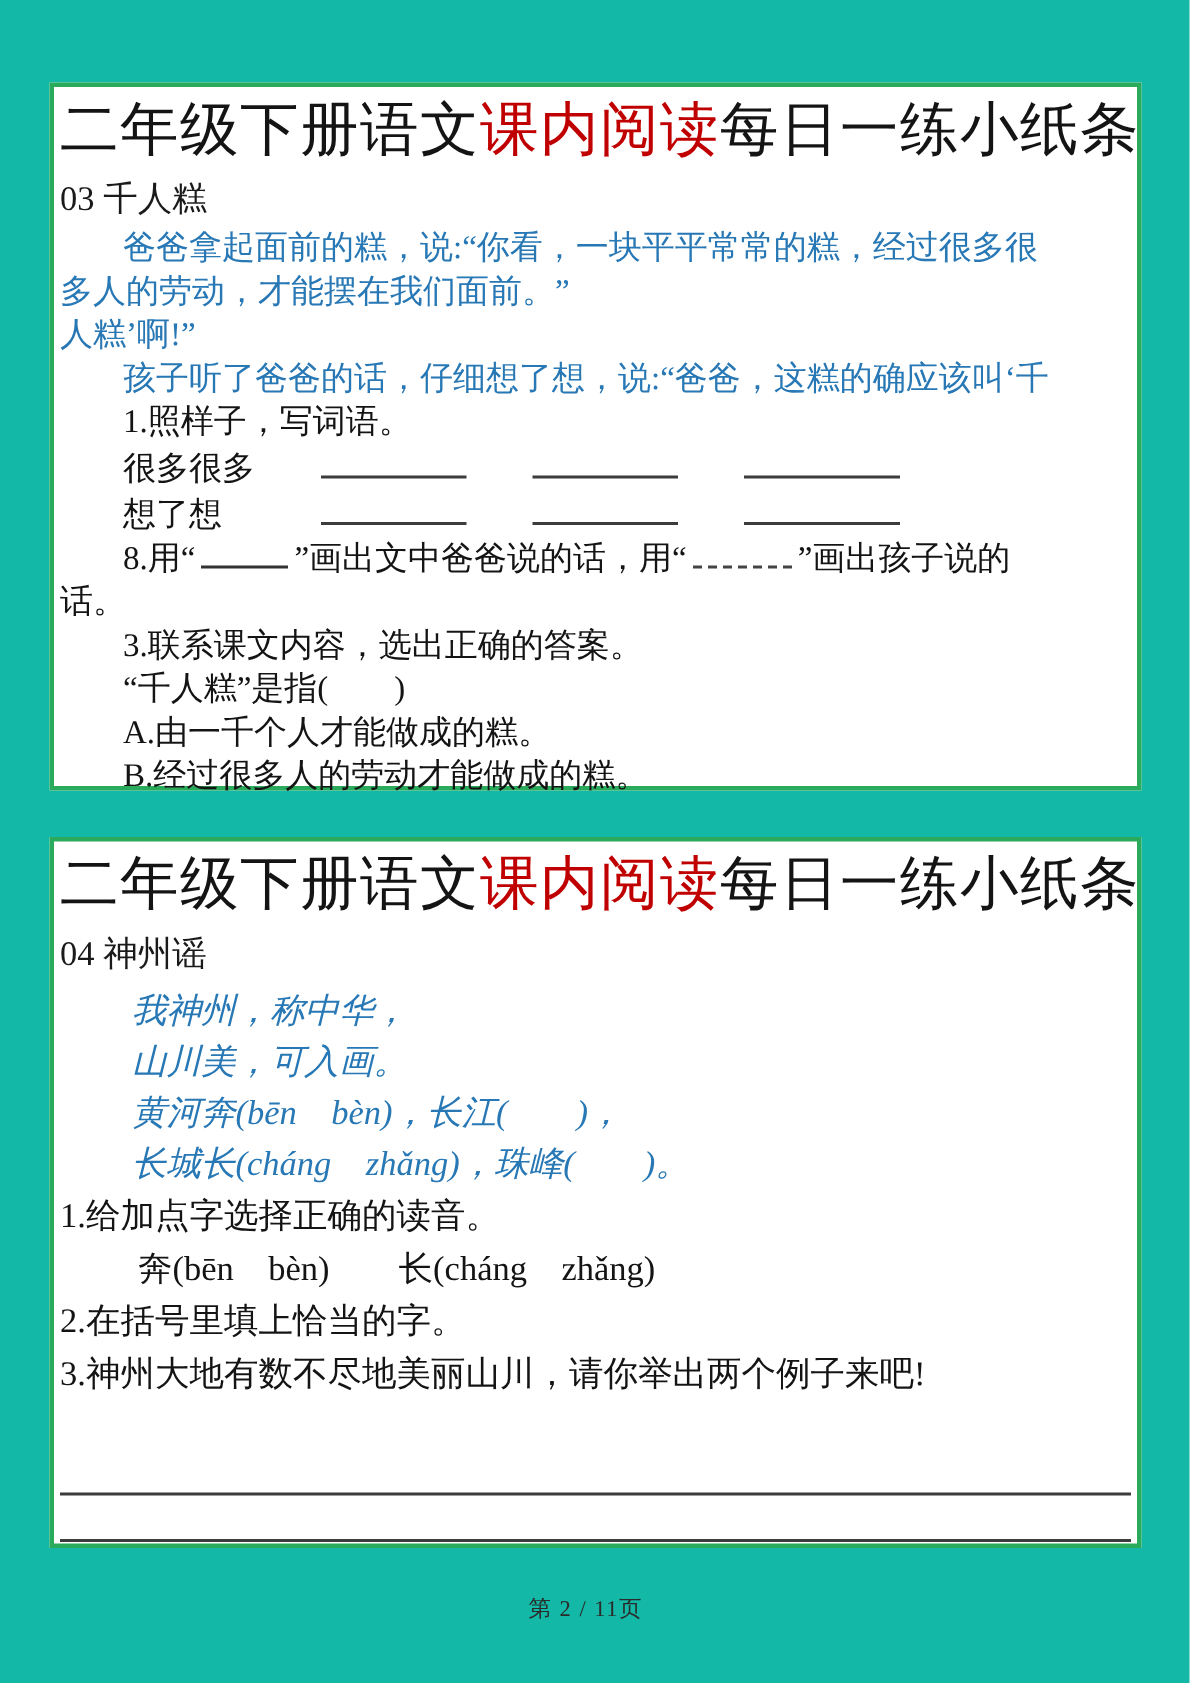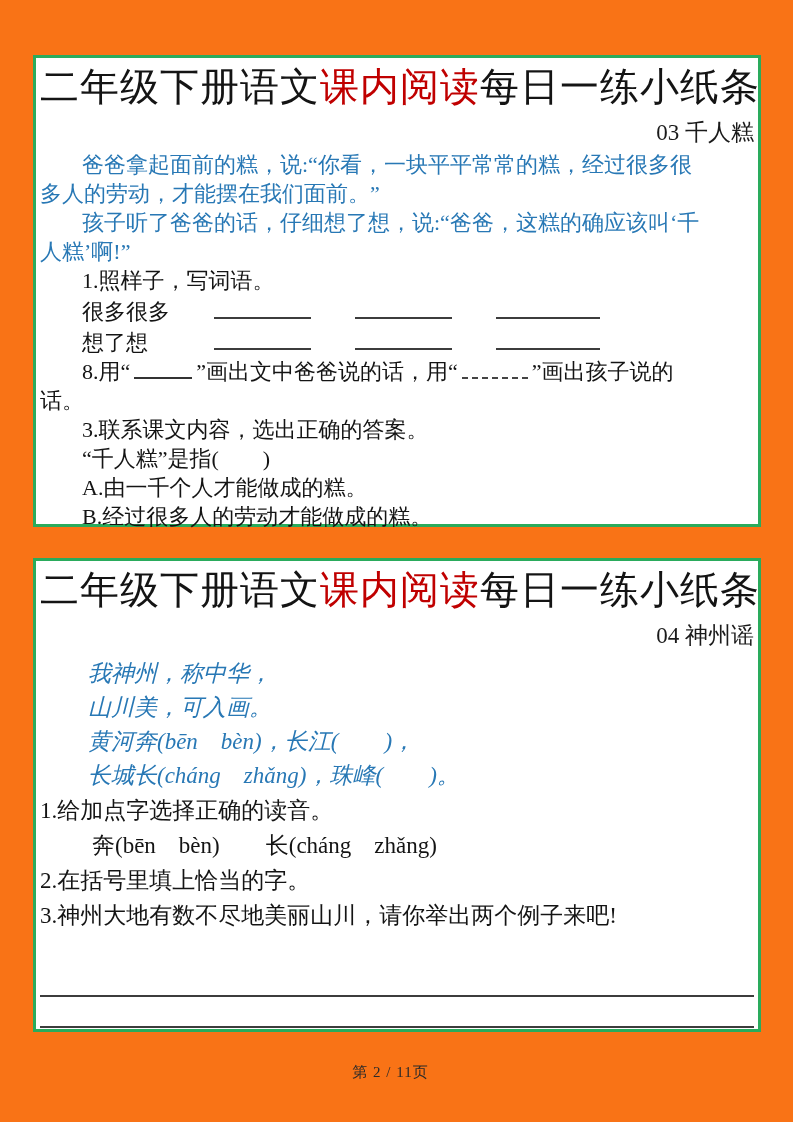--- a/index.html
+++ b/index.html
@@ -4,21 +4,21 @@
 <style>
   html, body { margin: 0; padding: 0; }
   body {
     width: 793px; height: 1122px;
     background: #ffffff;
     font-family: "Liberation Serif", "DejaVu Serif", serif;
     color: #141414;
     position: relative;
     overflow: hidden;
   }
-  .page { position: absolute; inset: 0; background: #f97316; outline: 1px solid #ededed; }
+  .page { position: absolute; inset: 0; background: #14b8a6; outline: 1px solid #ededed; }
 
   .card {
     position: absolute;
     left: 33px;
     width: 728px;
     box-sizing: border-box;
     border: 3px solid #2aab5c;
     background: #fff;
     padding: 0 4px;
   }
@@ -32,21 +32,21 @@
     font-weight: 400;
     line-height: 50px;
     letter-spacing: 1px;
     color: #141414;
     white-space: nowrap;
   }
   .card-title .hl { color: #c00000; }
 
   .lesson-heading {
     margin: 6px 0 2px 0;
-    text-align: right;
+    text-align: left;
     font-size: 23px;
     font-weight: 400;
     line-height: 30px;
     color: #1a1a1a;
   }
 
   
   .c1-body { font-size: 22px; line-height: 29px; }
   .line { margin: 0; white-space: nowrap; }
   .indent { padding-left: 42px; }
@@ -102,22 +102,22 @@
 
   <section class="card card-1">
     <h1 class="card-title"><span>二年级下册语文</span><span class="hl">课内阅读</span><span>每日一练小纸条</span></h1>
 
     <h2 class="lesson-heading">03 千人糕</h2>
 
     <div class="c1-body">
       <div class="passage">
         <p class="line blue indent">爸爸拿起面前的糕，说:“你看，一块平平常常的糕，经过很多很</p>
         <p class="line blue">多人的劳动，才能摆在我们面前。”</p>
+        <p class="line blue">人糕’啊!”</p>
         <p class="line blue indent">孩子听了爸爸的话，仔细想了想，说:“爸爸，这糕的确应该叫‘千</p>
-        <p class="line blue">人糕’啊!”</p>
       </div>
 
       <p class="line indent">1.照样子，写词语。</p>
 
       <div class="wrow indent">
         <span class="wlabel">很多很多</span>
         <span class="wblank"></span>
         <span class="wblank"></span>
         <span class="wblank b3"></span>
       </div>

